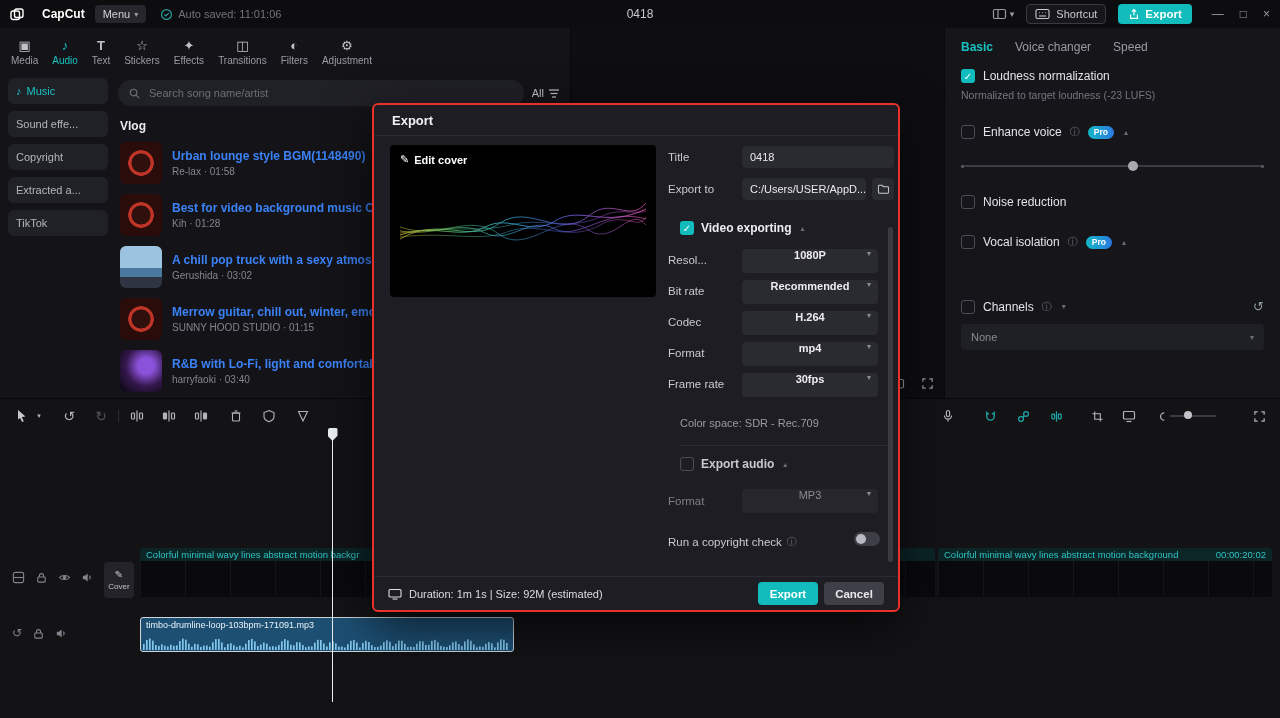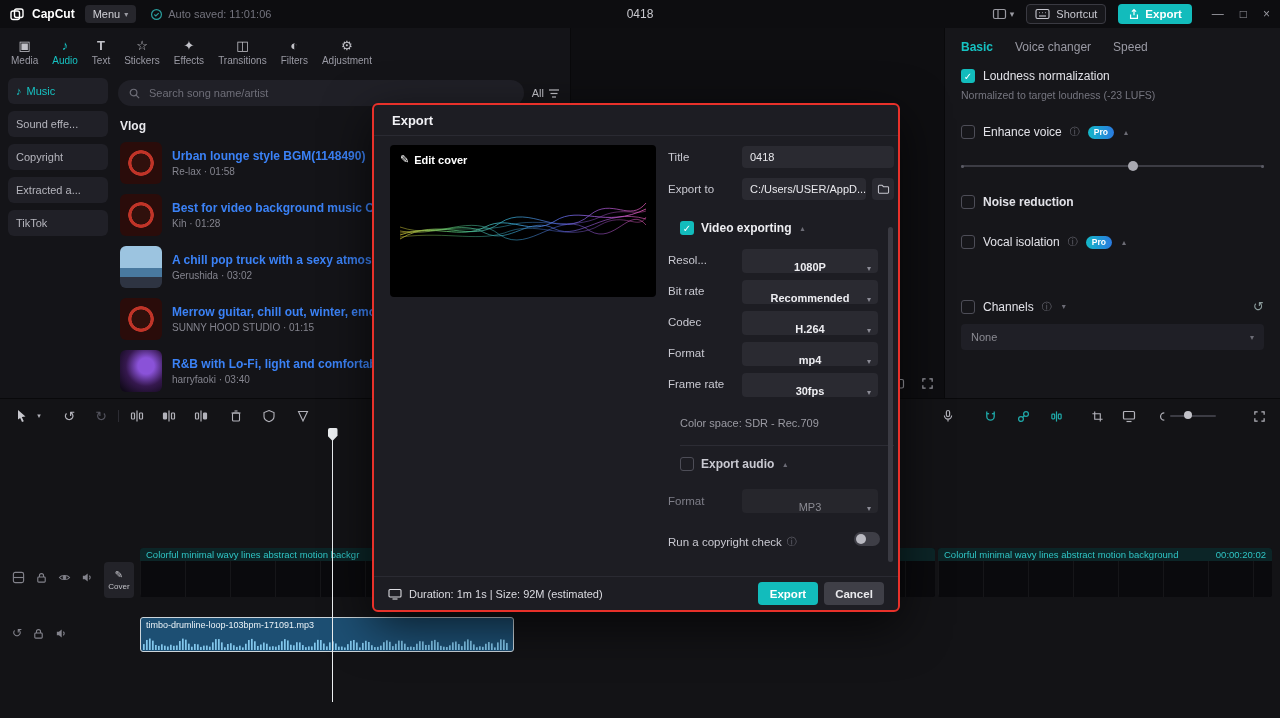--- a/index.html
+++ b/index.html
@@ -4,21 +4,21 @@
 <style>
   html,body{margin:0;padding:0;background:#000;}
   .app{position:relative;width:1280px;height:718px;background:#09090b;overflow:hidden;
        font-family:"Liberation Sans","DejaVu Sans",sans-serif;color:#e6e6ea;
        -webkit-font-smoothing:antialiased;}
   svg{display:block;}
   .ic{display:flex;align-items:center;justify-content:center;}
 
   
   .topbar{position:absolute;top:0;left:0;right:0;height:28px;background:#0d0d10;display:flex;align-items:center;z-index:20;}
-  .logo{display:flex;align-items:center;gap:8px;padding:0 10px;font-weight:bold;font-size:12px;color:#fff;}
+  .logo{display:flex;align-items:center;gap:18px;padding:0 10px;font-weight:bold;font-size:12px;color:#fff;}
   .menu-btn{background:#26262c;border-radius:4px;height:18px;padding:0 8px;font-size:11px;color:#d0d0d6;display:flex;align-items:center;gap:4px;}
   .autosave{display:flex;align-items:center;gap:5px;margin-left:14px;font-size:11px;color:#73737d;}
   .doc-title{position:absolute;left:0;right:0;text-align:center;font-size:12px;color:#c9c9cf;pointer-events:none;}
   .topbar-right{margin-left:auto;display:flex;align-items:center;gap:12px;padding-right:10px;position:relative;}
   .layout-btn{display:flex;align-items:center;gap:3px;color:#9a9aa2;font-size:9px;}
   .shortcut-btn{display:flex;align-items:center;gap:6px;border:1px solid #3a3a42;border-radius:4px;height:18px;padding:0 8px;font-size:11px;color:#c8c8d0;background:#17171b;}
   .export-top-btn{display:flex;align-items:center;gap:5px;background:#12bcbc;border-radius:4px;height:20px;padding:0 10px;font-size:11.5px;color:#fff;font-weight:bold;}
   .win-controls{display:flex;gap:16px;color:#9a9aa2;font-size:12px;margin-left:8px;}
 
   
@@ -108,21 +108,21 @@
   .dlg-cover{position:absolute;left:16px;top:40px;width:266px;height:152px;background:#000;border-radius:4px;overflow:hidden;}
   .edit-cover{position:absolute;left:10px;top:8px;display:flex;gap:5px;align-items:center;font-size:11px;font-weight:bold;color:#fff;z-index:2;}
   .f-label{position:absolute;left:294px;font-size:11.5px;color:#c9c9d1;text-align:center;}
   .f-label.dim{color:#7e7e88;}
   .f-input{position:absolute;left:368px;height:22px;background:#2a2a31;border-radius:4px;border:none;outline:none;
     color:#e9e9ed;font-size:11px;padding:0 8px;box-sizing:border-box;font-family:inherit;}
   .folder-btn{position:absolute;left:498px;width:22px;height:22px;background:#2a2a31;border-radius:4px;color:#c9c9d1;}
   .sec-row{position:absolute;left:306px;display:flex;align-items:center;gap:7px;}
   .sec-label{font-size:12px;font-weight:bold;color:#ededf1;}
   .dd{position:absolute;left:368px;width:136px;height:24px;background:#2a2a31;border-radius:4px;
-    display:flex;align-items:flex-end;justify-content:center;font-size:11px;color:#ededf1;font-weight:bold;}
+    display:flex;align-items:flex-start;justify-content:center;font-size:11px;color:#ededf1;font-weight:bold;}
   .dd .caret{position:absolute;right:7px;color:#8c8c96;font-size:8px;font-weight:normal;}
   .dd.dim{background:#26262c;color:#8a8a92;font-weight:normal;}
   .dlg-static{position:absolute;left:306px;font-size:11px;color:#9a9aa2;}
   .dlg-divider{position:absolute;left:306px;top:340px;width:214px;height:1px;background:#2c2c34;}
   .toggle{position:absolute;left:480px;top:427px;width:26px;height:14px;border-radius:7px;background:#3e3e46;}
   .toggle .knob{position:absolute;left:2px;top:2px;width:10px;height:10px;border-radius:50%;background:#b9b9c1;}
   .dlg-scroll{position:absolute;right:5px;top:122px;width:5px;height:335px;background:#3a3a42;border-radius:3px;}
   .dlg-footer{position:absolute;left:0;right:0;bottom:0;height:34px;border-top:1px solid #2a2a32;
     display:flex;align-items:center;padding:0 14px;gap:6px;box-sizing:border-box;}
   .summary{display:flex;align-items:center;gap:7px;font-size:11px;color:#dcdce2;}
@@ -335,21 +335,21 @@
       <span class="collapse">▴</span>
     </div>
     <div class="insp-row" style="margin-top:22px;">
       <div class="slider">
         <div class="strack"></div>
         <div class="dot" style="left:0;"></div>
         <div class="dot" style="right:0;"></div>
         <div class="knob"></div>
       </div>
     </div>
-    <div class="insp-row" style="margin-top:24px;font-weight:bold;">
+    <div class="insp-row" style="margin-top:24px;">
       <span class="cb off"></span>
       <span class="insp-label">Noise reduction</span>
     </div>
     <div class="insp-row" style="margin-top:26px;">
       <span class="cb off"></span>
       <span class="insp-label">Vocal isolation</span>
       <span class="info-i">ⓘ</span>
       <span class="pro">Pro</span>
       <span class="collapse">▴</span>
     </div>

